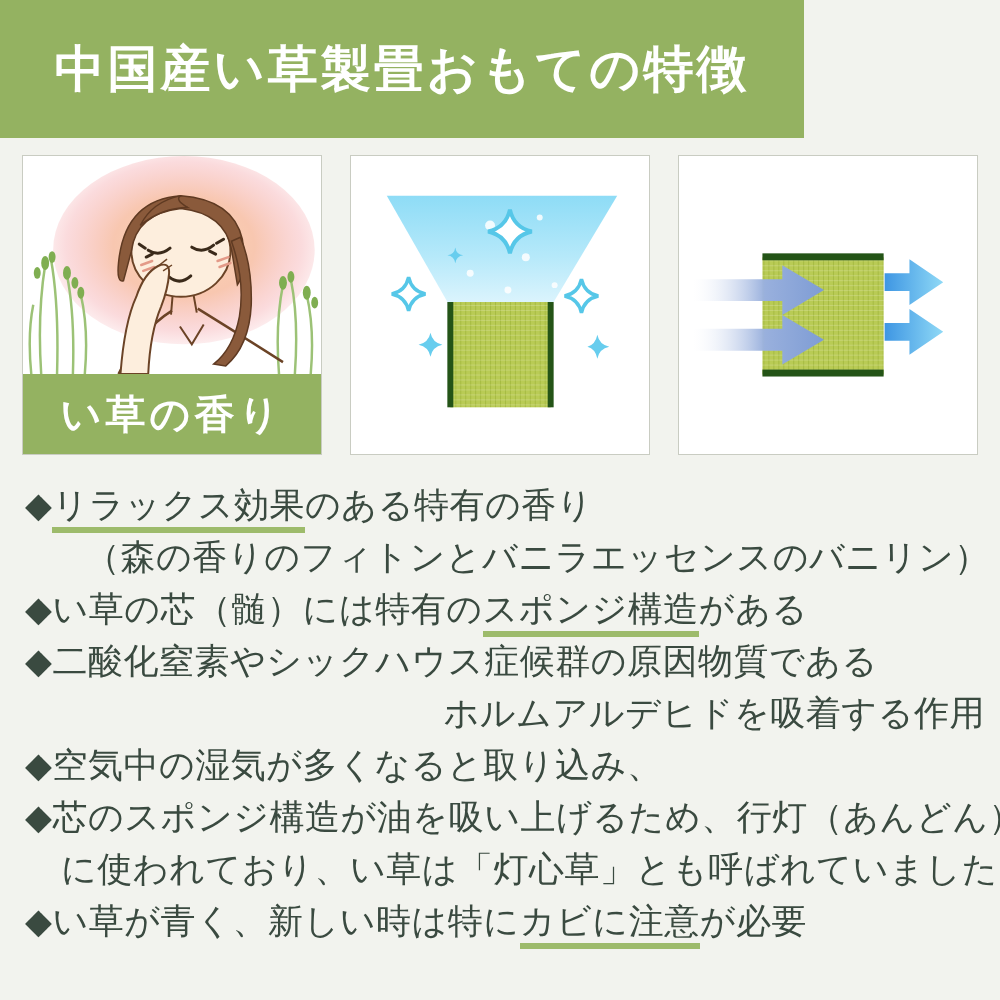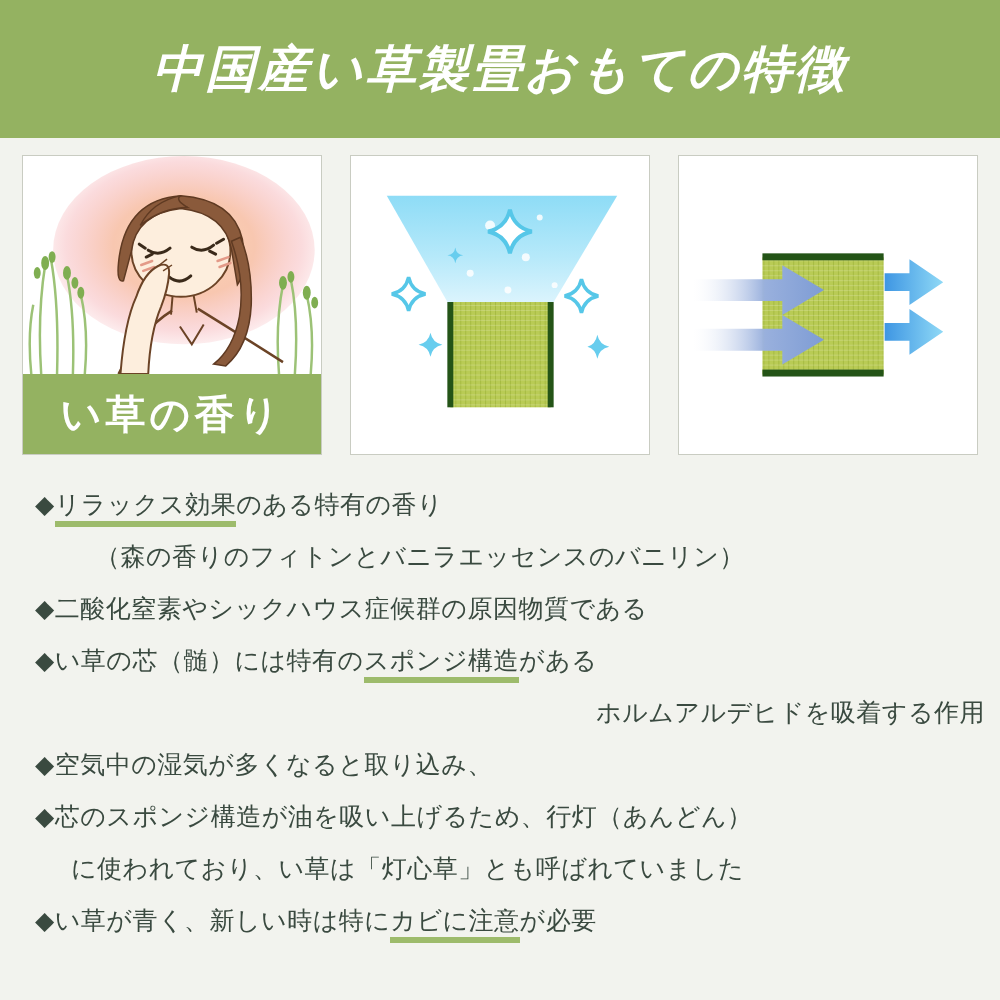--- a/index.html
+++ b/index.html
@@ -4,23 +4,23 @@
 <style>
   html,body{margin:0;padding:0;}
   body{
     width:1000px;height:1000px;overflow:hidden;
     background:var(--bg,#f2f3ee);
     font-family:"DejaVu Sans",sans-serif;
     color:var(--text,#3a4a40);
   }
   
   .header{
-    width:1000px;height:138px;
+    width:804px;height:138px;
     background:var(--accent,#94b261);
-    display:flex;align-items:center;justify-content:center;font-style:italic;
+    display:flex;align-items:center;justify-content:center;
   }
   .header h1{
     margin:0;color:#ffffff;font-size:50px;font-weight:700;
     letter-spacing:3px;line-height:1;
   }
   
   .panels{
     display:flex;justify-content:center;gap:28px;
     padding:17px 22px 4px 22px;
   }
@@ -34,23 +34,22 @@
   .panel .illus{flex:1;overflow:hidden;background:#ffffff;}
   .panel .illus svg{display:block;width:100%;height:100%;}
   .panel .label{
     height:80px;background:var(--accent,#94b261);
     display:flex;align-items:center;justify-content:center;
     color:#ffffff;font-size:40px;font-weight:700;letter-spacing:4px;
   }
   
   .features{
     padding:20px 15px 0 25px;
-    font-size:25px;line-height:52px;
+    font-size:35px;line-height:52px;
     letter-spacing:0.5px;
-    margin-left:10px;
   }
   .features .line{white-space:nowrap;}
   .features .r{text-align:right;}
   .features .ind{padding-left:36px;}
   .features .ind2{padding-left:60px;}
   .features .ul{
     border-bottom:6px solid var(--underline,#9dbb6b);
     padding-bottom:2px;
   }
 </style>
@@ -221,20 +220,20 @@
           <polygon points="207,128 232,128 232,114 266,137 232,160 232,146 207,146"></polygon>
         </g>
       </svg>
     </div>
   </div>
 </div>
 
 <div class="features">
   <div class="line"><span>◆</span><span class="ul">リラックス効果</span><span>のある特有の香り</span></div>
   <div class="line ind2"><span>（森の香りのフィトンとバニラエッセンスのバニリン）</span></div>
+  <div class="line"><span>◆い草の芯（髄）には特有の</span><span class="ul">スポンジ構造</span><span>がある</span></div>
   <div class="line"><span>◆二酸化窒素やシックハウス症候群の原因物質である</span></div>
-  <div class="line"><span>◆い草の芯（髄）には特有の</span><span class="ul">スポンジ構造</span><span>がある</span></div>
   <div class="line r"><span>ホルムアルデヒドを吸着する作用</span></div>
   <div class="line"><span>◆空気中の湿気が多くなると取り込み、</span></div>
   <div class="line"><span>◆芯のスポンジ構造が油を吸い上げるため、行灯（あんどん）</span></div>
   <div class="line ind"><span>に使われており、い草は「灯心草」とも呼ばれていました</span></div>
   <div class="line"><span>◆い草が青く、新しい時は特に</span><span class="ul">カビに注意</span><span>が必要</span></div>
 </div>
 
 </body></html>

